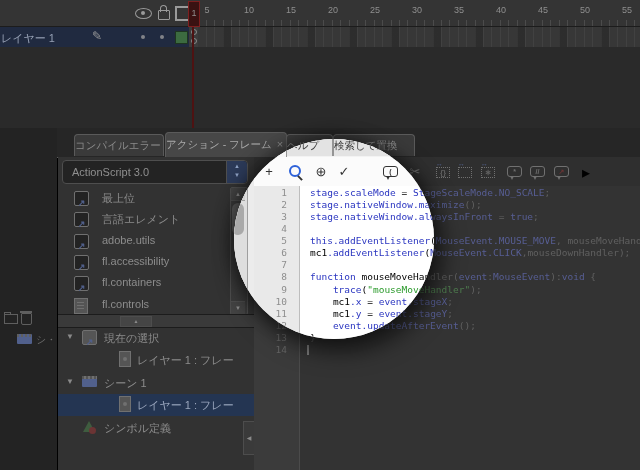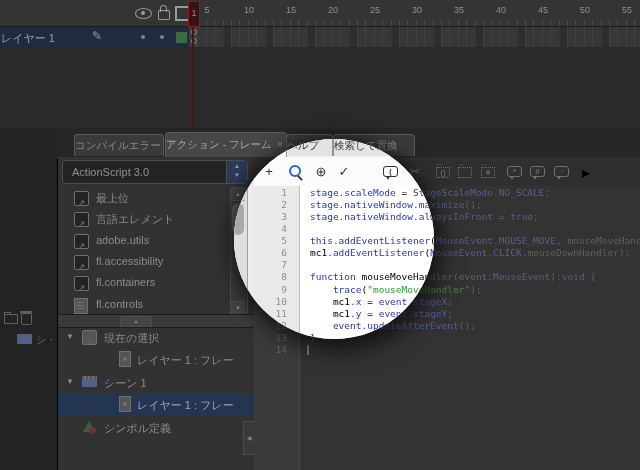--- a/index.html
+++ b/index.html
@@ -110,21 +110,21 @@
   .sd-step span{position:absolute;left:0;width:20px;text-align:center;font-size:6px;color:var(--steparrow);}
   .sd-up{top:2px;} .sd-dn{top:11px;}
   .tbx-item{position:absolute;left:58px;width:170px;height:21px;}
   .tbx-book{position:absolute;left:16px;top:3px;width:13px;height:13px;border:1px solid var(--icondark);
     background:var(--fieldbg);border-radius:2px;text-align:center;}
   .tbx-book::before{content:"↗";font-size:9px;line-height:13px;color:var(--iconblue);font-weight:bold;}
   .tbx-doc{position:absolute;left:16px;top:3px;width:12px;height:14px;border:1px solid var(--icondark);
     background:var(--iconpage);}
   .tbx-doc::before{content:"";position:absolute;left:2px;top:3px;width:7px;height:8px;
     background:repeating-linear-gradient(180deg,var(--icondark) 0 1px,transparent 1px 3px);}
-  .tbx-label{position:absolute;left:38px;top:3px;font-size:11px;color:var(--listtext);white-space:nowrap;}
+  .tbx-label{position:absolute;left:44px;top:3px;font-size:11px;color:var(--listtext);white-space:nowrap;}
   
   .sb{position:absolute;left:230px;top:187px;width:16px;height:126px;background:var(--sbtrack);
     border:1px solid var(--sbbord);border-radius:2px;}
   .sb-btn{position:absolute;left:0;width:14px;height:12px;background:var(--sbbtn);text-align:center;
     font-size:6px;color:var(--splitarrow);line-height:12px;}
   .sb-up{top:0;border-bottom:1px solid var(--sbbord);}
   .sb-dn{bottom:0;border-top:1px solid var(--sbbord);}
   .sb-thumb{position:absolute;left:1px;top:15px;width:12px;height:32px;background:var(--sbthumb);
     border-radius:6px;}
   

